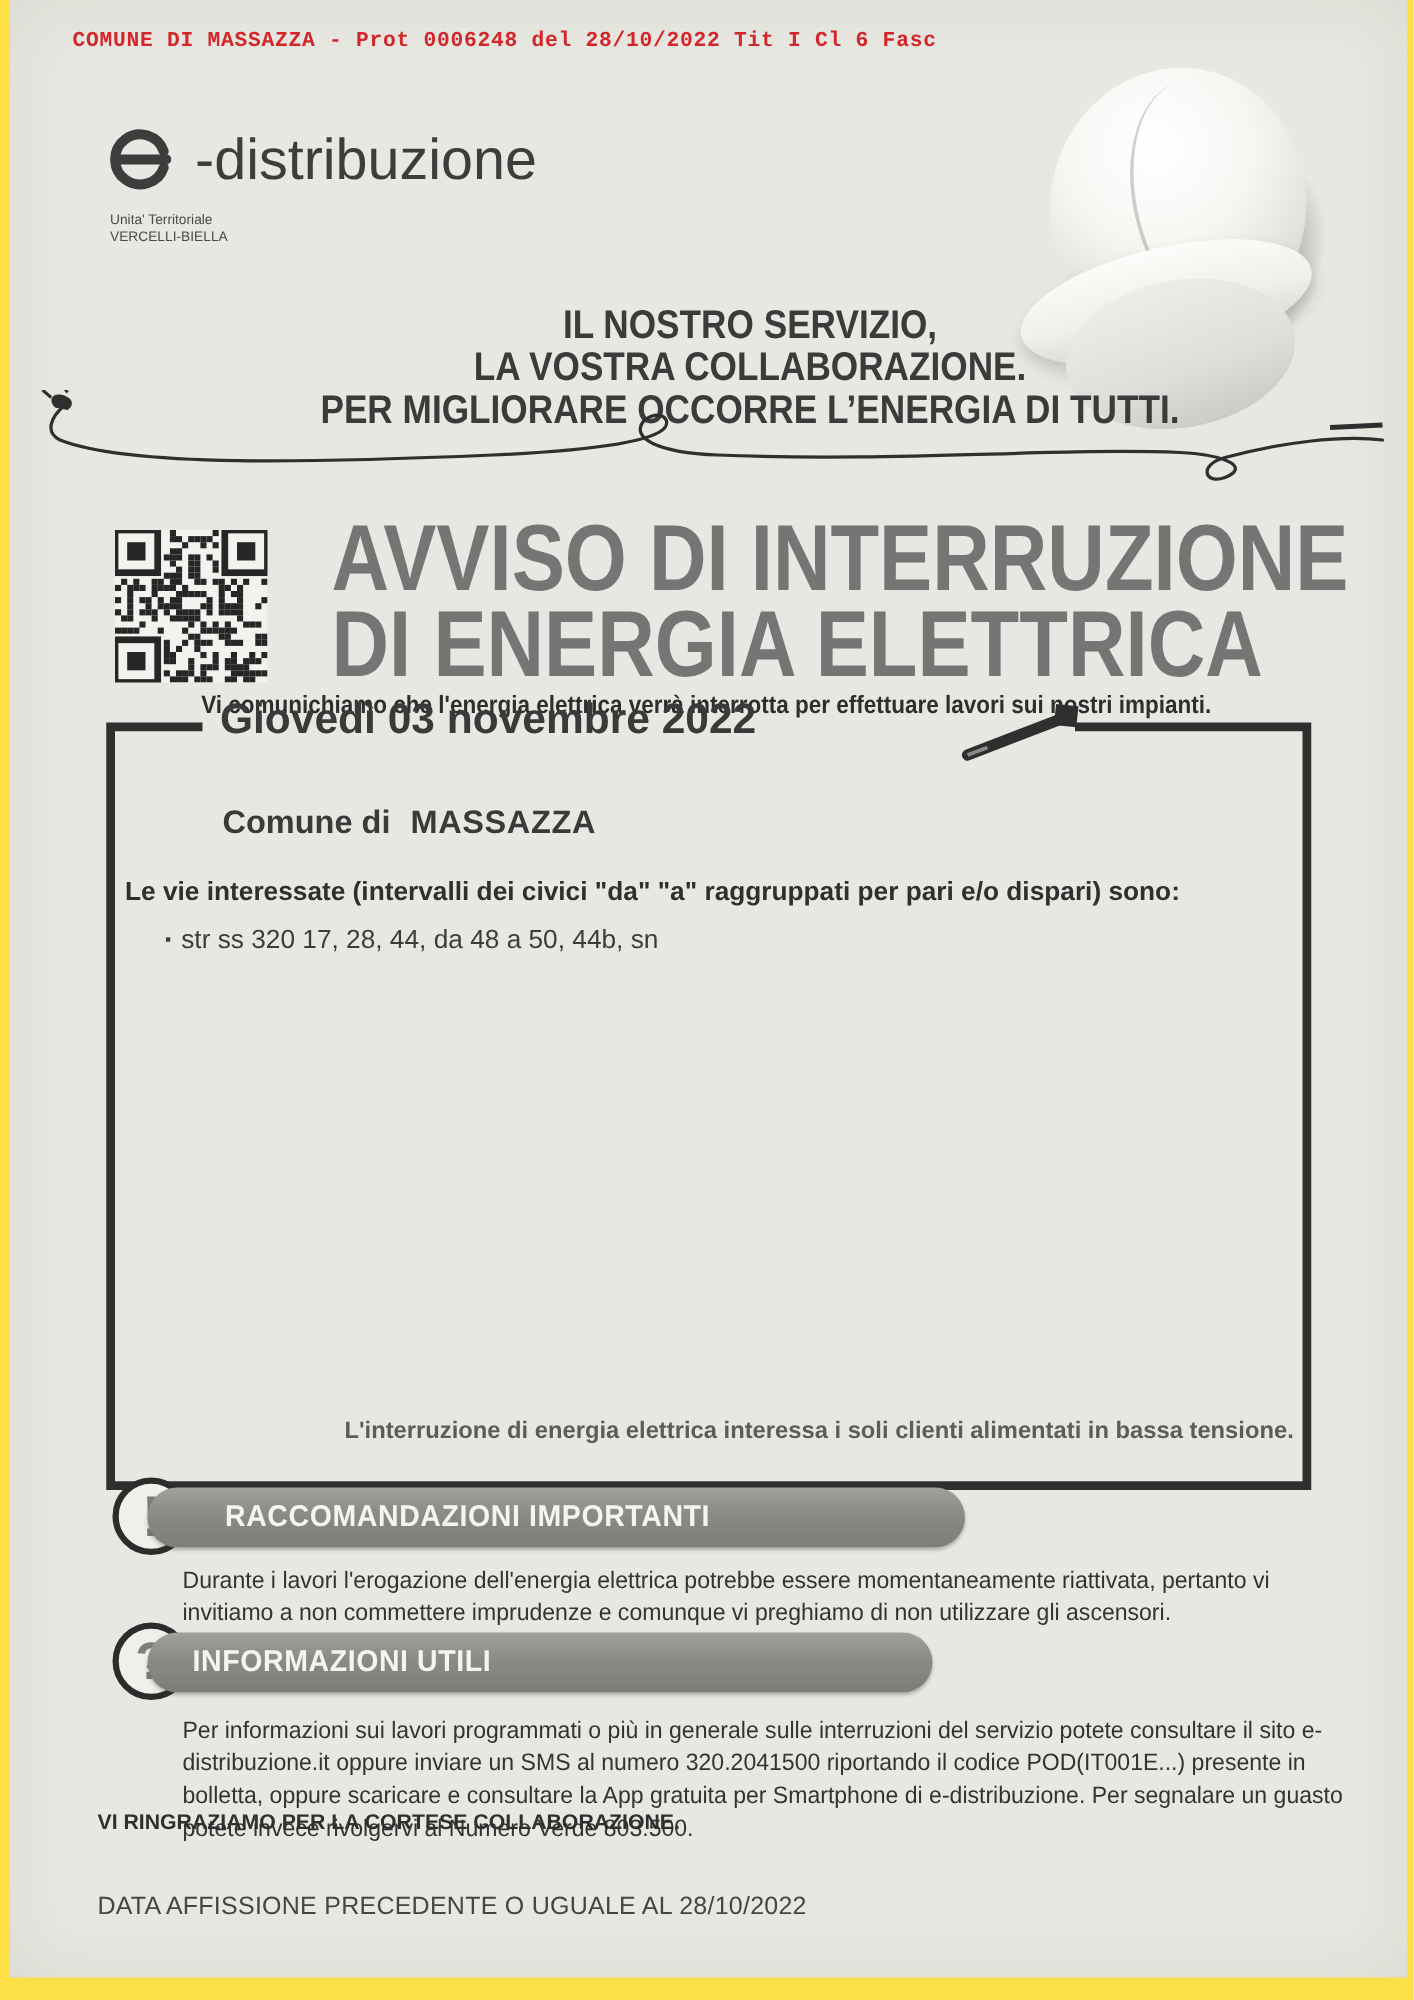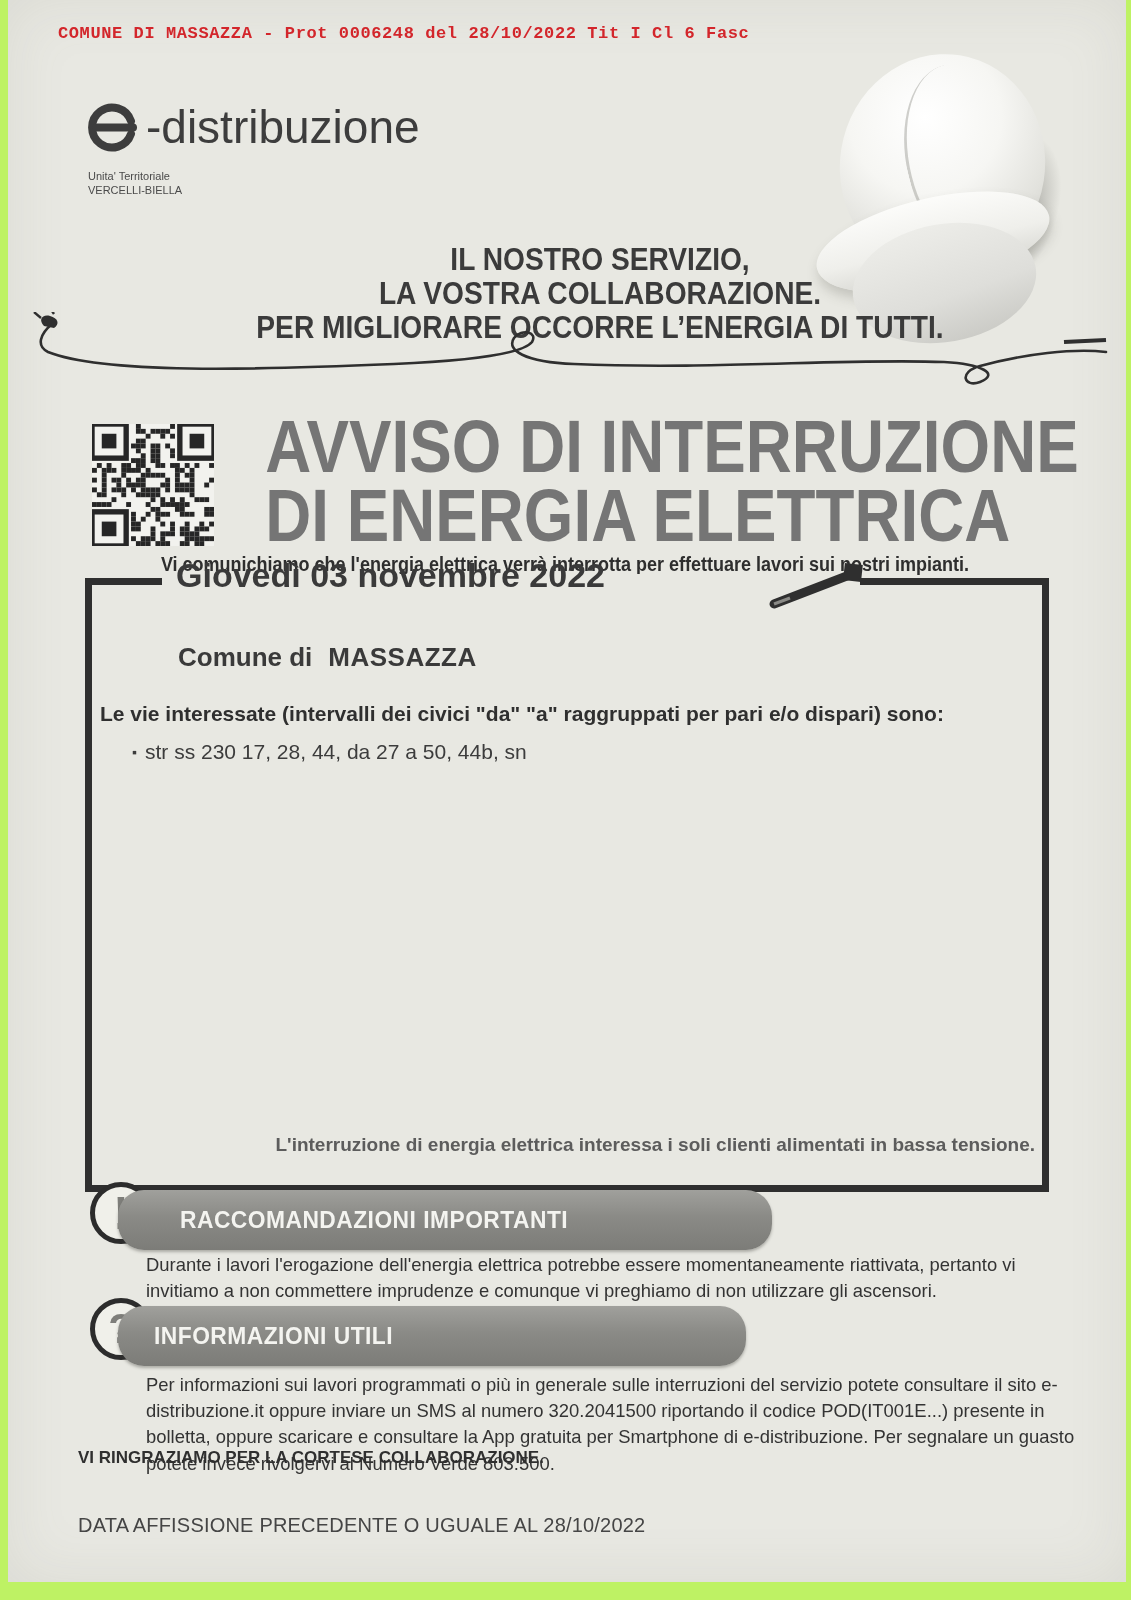--- a/index.html
+++ b/index.html
@@ -1,27 +1,27 @@
 <!DOCTYPE html>
 <html><head>
 <meta charset="utf-8">
 <style>
   html,body{margin:0;padding:0;background:#fff;}
-  #page{position:relative;width:1131px;height:1600px;background:#bef264;overflow:hidden;
+  #page{position:relative;width:1131px;height:1600px;background:#fde047;overflow:hidden;
         font-family:"Liberation Sans",sans-serif;color:#333;text-decoration:underline;}
   #paper{position:absolute;left:8px;top:0;right:5px;bottom:18px;background:#e8e8e2;
          box-shadow:inset 0 0 60px rgba(120,120,110,.12);}
   .abs{position:absolute;}
 
   
   .protocol{left:58px;top:24px;font-family:"Liberation Mono",monospace;font-weight:bold;
             font-size:17px;letter-spacing:.6px;color:#d3262b;white-space:nowrap;}
 
   
-  .logo{left:86px;top:100px;display:flex;align-items:center;gap:6px;}
+  .logo{left:86px;top:100px;display:flex;align-items:center;gap:16px;}
   .logo-text{font-size:46px;color:#3d3d3d;letter-spacing:0;}
   .unit{left:88px;top:170px;font-size:11px;color:#4a4a4a;line-height:1.25;}
 
   
   .hat{left:812px;top:46px;width:262px;height:272px;}
   .hat-shadow{left:140px;top:60px;width:120px;height:210px;border-radius:50%;
               background:radial-gradient(closest-side,rgba(70,70,65,.55),rgba(70,70,65,0) 75%);
               transform:rotate(18deg);}
   .hat-dome{left:28px;top:8px;width:205px;height:222px;border-radius:50%;transform:rotate(9deg);
             background:radial-gradient(circle at 38% 30%,#ffffff 0%,#f6f6f3 38%,#e2e2dd 66%,#c3c3bd 92%);}
@@ -55,21 +55,21 @@
   .date-line{left:176px;top:556px;font-size:34px;font-weight:bold;color:#3a3a3a;white-space:nowrap;}
   .time-line{left:178px;top:606px;font-size:26px;font-weight:bold;color:#3a3a3a;}
   .comune-line{left:178px;top:642px;font-size:26px;font-weight:bold;color:#3a3a3a;}
   .comune-line .mun{margin-left:16px;letter-spacing:.5px;}
   .streets-head{left:100px;top:702px;font-size:21px;font-weight:bold;color:#2f2f2f;white-space:nowrap;}
   .street-item{left:132px;top:740px;font-size:21px;color:#3c3c3c;}
   .street-item .bullet{font-size:14px;vertical-align:2px;margin-right:8px;}
   .frame-note{left:85px;top:1134px;width:950px;text-align:right;font-weight:bold;font-size:19px;color:#5c5c5c;}
 
   
-  .banner-bar{height:60px;border-radius:26px;background:linear-gradient(180deg,#a0a09c 0%,#8a8a86 45%,#7c7c78 100%);
+  .banner-bar{height:48px;border-radius:26px;background:linear-gradient(180deg,#a0a09c 0%,#8a8a86 45%,#7c7c78 100%);
               display:flex;align-items:center;padding-left:62px;box-shadow:0 2px 3px rgba(60,60,55,.35);}
   .banner-bar span{color:#f4f4f0;font-weight:bold;font-size:24px;letter-spacing:.5px;transform:scaleX(.95);transform-origin:0 50%;white-space:nowrap;}
   .icon-circle{width:62px;height:62px;border-radius:50%;background:#f0f0ea;border:5px solid #2c2c2c;
                display:flex;align-items:center;justify-content:center;box-sizing:border-box;
                font-weight:900;color:#7e7e7a;}
   .b1-icon{left:90px;top:1182px;font-size:46px;}
   .b1-bar{left:118px;top:1190px;width:592px;}
   .para{font-size:19px;color:#333;line-height:1.38;transform:scaleX(.97);transform-origin:0 0;}
   .para1{left:146px;top:1252px;width:960px;}
   .b2-icon{left:90px;top:1298px;font-size:42px;}
@@ -342,21 +342,21 @@
     <line x1="6" y1="48" x2="84" y2="18" stroke="#2f2f2f" stroke-width="9" stroke-linecap="round"></line>
     <rect x="76" y="8" width="18" height="17" fill="#2f2f2f" transform="rotate(6 85 16)"></rect>
     <line x1="6" y1="48" x2="22" y2="42" stroke="#8a8a86" stroke-width="3"></line>
   </svg>
   <div class="abs date-line">Giovedì 03 novembre 2022</div>
   <div class="abs streets-head">Le vie interessate (intervalli dei civici "da" "a" raggruppati per pari e/o dispari) sono:</div>
   <div class="abs comune-line">
     <span>Comune di</span><span class="mun">MASSAZZA</span>
   </div>
   <div class="abs street-item">
-    <span class="bullet">▪</span><span>str ss 230 17, 28, 44, da 27 a 50, 44b, sn</span>
+    <span class="bullet">▪</span><span>str ss 320 17, 28, 44, da 48 a 50, 44b, sn</span>
   </div>
   <div class="abs frame-note">L'interruzione di energia elettrica interessa i soli clienti alimentati in bassa tensione.</div>
 
   <div class="abs icon-circle b1-icon">!</div>
   <div class="abs banner-bar b1-bar">
     <span>RACCOMANDAZIONI IMPORTANTI</span>
   </div>
   <div class="abs para para1">Durante i lavori l'erogazione dell'energia elettrica potrebbe essere momentaneamente riattivata, pertanto vi invitiamo a non commettere imprudenze e comunque vi preghiamo di non utilizzare gli ascensori.</div>
 
   <div class="abs icon-circle b2-icon">?</div>

